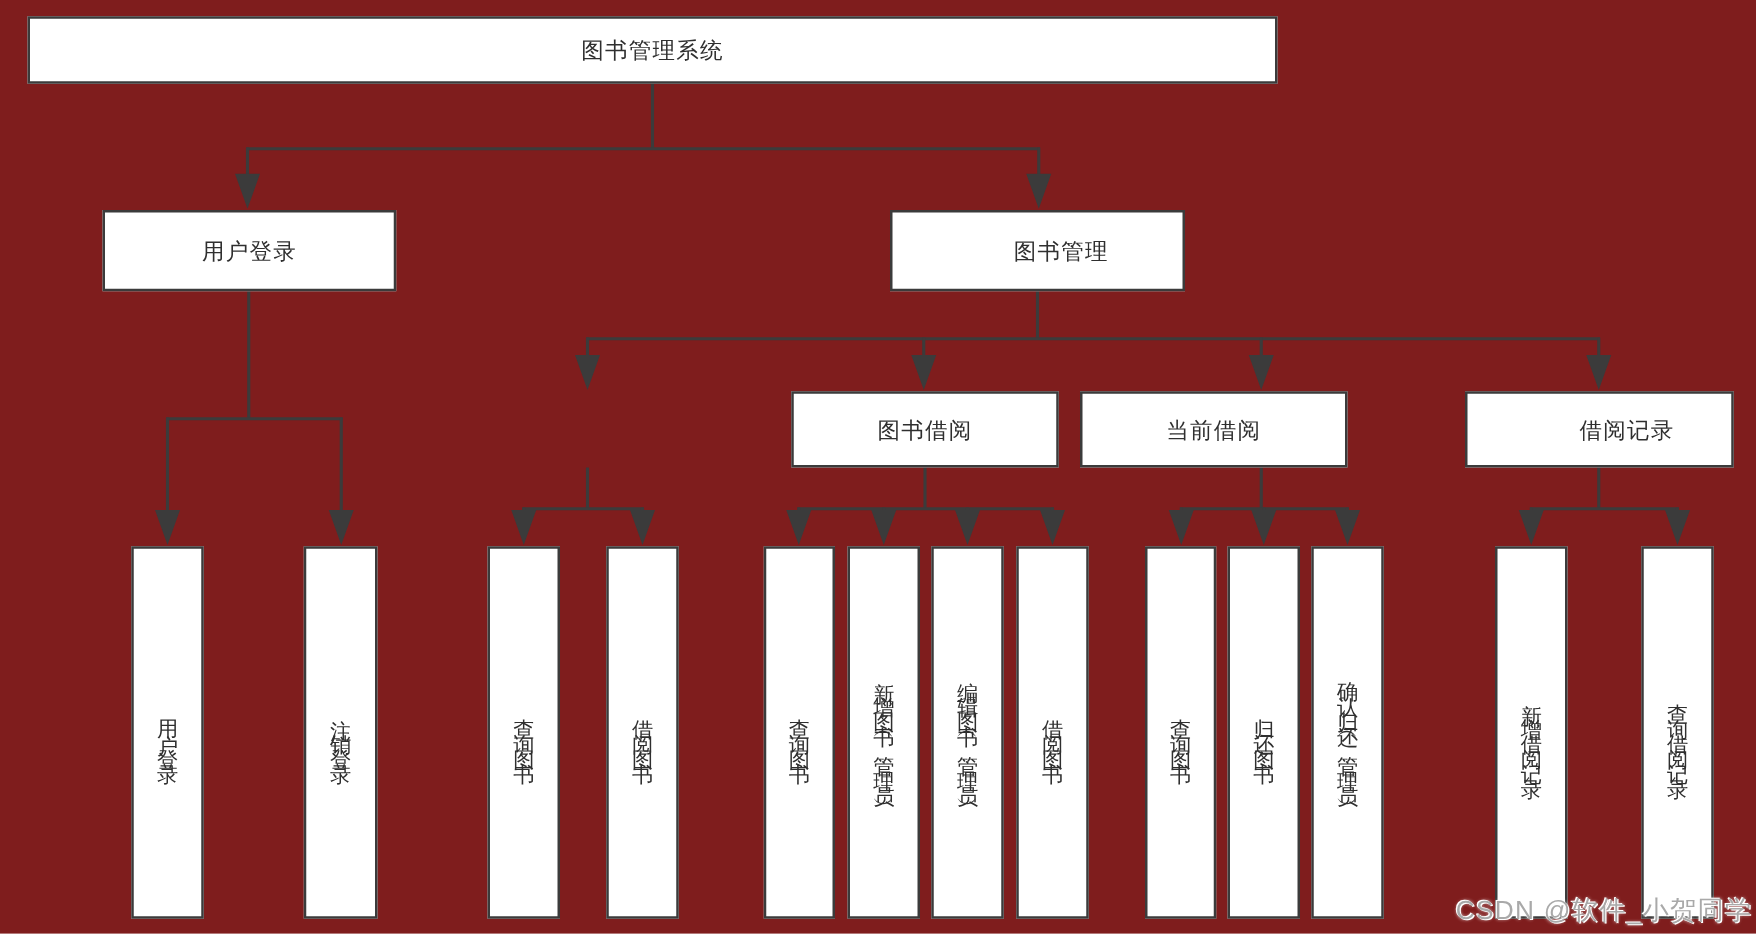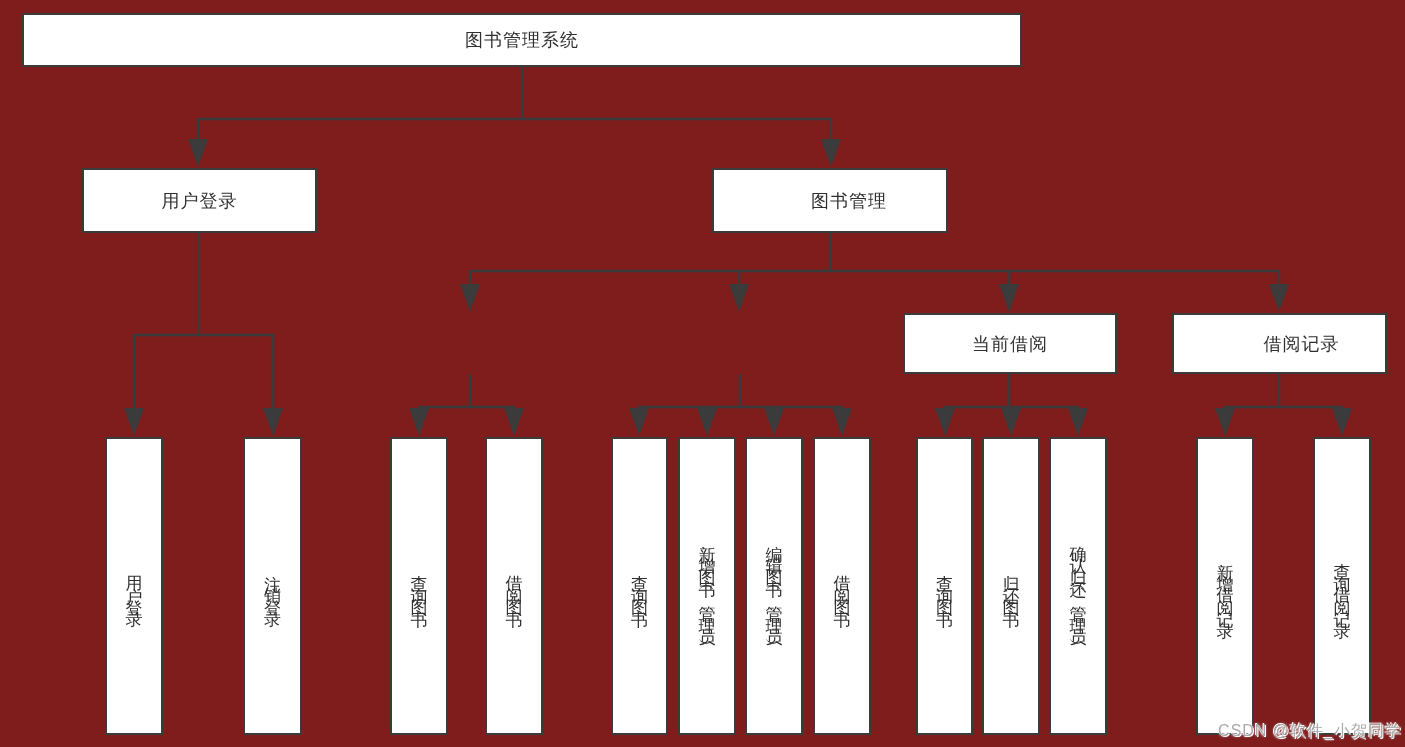--- a/index.html
+++ b/index.html
@@ -42,21 +42,21 @@
     font-size: 17px;
     letter-spacing: 12px;
     line-height: 1;
     white-space: nowrap;
   }
   .node.root .label { font-size: 18px; }
   .watermark {
     position: absolute;
     right: 3px;
     bottom: 5px;
-    font-size: 16px;
+    font-size: 21px;
     color: #a9a9a9;
     letter-spacing: 1px;
     text-shadow: 1px 1px 0 #ffffff, -1px -1px 0 #ffffff, 0 0 3px #ffffff;
     white-space: nowrap;
   }
 </style>
 </head>
 <body>
 
 <div class="stage">
@@ -131,21 +131,24 @@
     <span class="label">图书管理系统</span>
   </div>
 
   <div class="node h" style="left:82px; top:168px; width:235px; height:65px;">
     <span class="label">用户登录</span>
   </div>
   <div class="node h" style="left:712px; top:168px; width:236px; height:65px;padding-left:38px;">
     <span class="label">图书管理</span>
   </div>
 
-  <div class="node h" style="left:903px; top:313px; width:214px; height:61px;">
+  <div class="node h" style="left:633px; top:313px; width:214px; height:61px;">
+    <span class="label">图书借阅</span>
+  </div>
+  <div class="node h" style="left:864px; top:313px; width:214px; height:61px;">
     <span class="label">当前借阅</span>
   </div>
   <div class="node h" style="left:1172px; top:313px; width:215px; height:61px;padding-left:44px;">
     <span class="label">借阅记录</span>
   </div>
 
   <div class="node v" style="left:105px; top:437px; width:58px; height:298px;">
     <span class="label">用户登录</span>
   </div>
   <div class="node v" style="left:243px; top:437px; width:59px; height:298px;">

